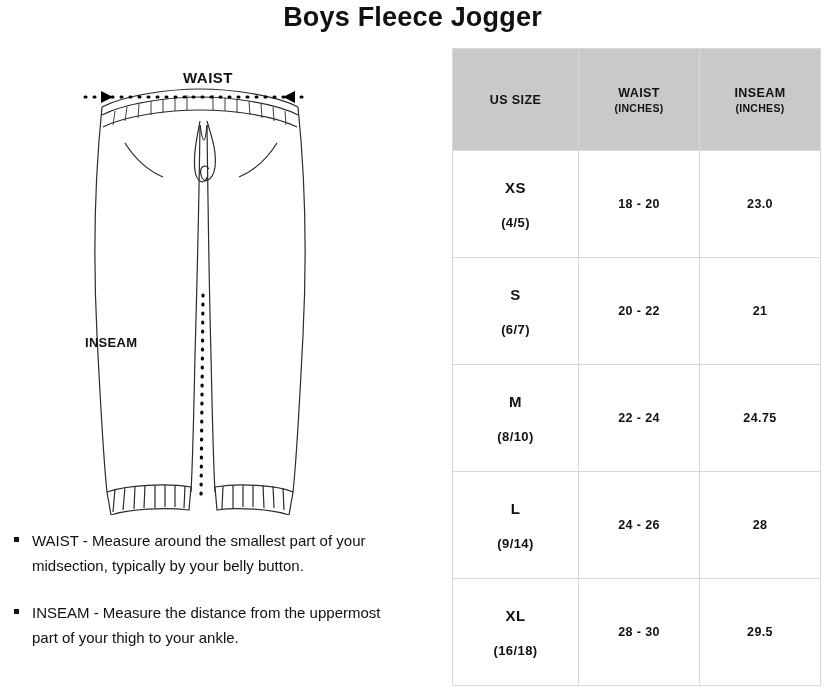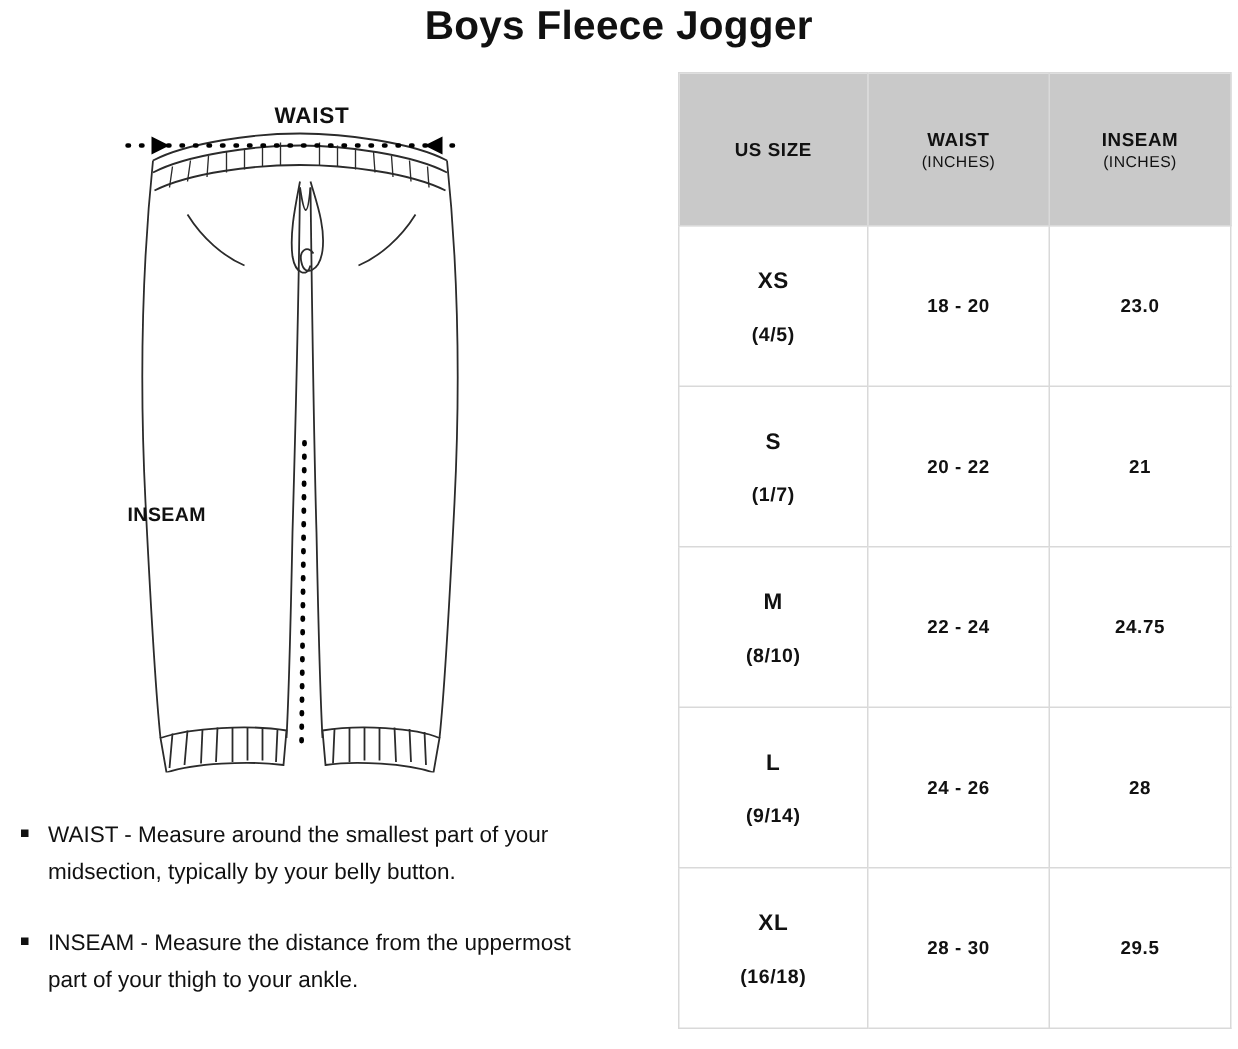--- a/index.html
+++ b/index.html
@@ -51,21 +51,21 @@
     font-size: 13px;
     font-weight: bold;
     letter-spacing: 0.3px;
   }
   .illus svg { position: absolute; left: 0; top: 0; }
 
   
   .notes {
     position: absolute;
     left: 6px;
-    top: 544px;
+    top: 528px;
     width: 400px;
     font-size: 15px;
     line-height: 25px;
   }
   .notes ul {
     margin: 0;
     padding-left: 18px;
     list-style: none;
   }
   .notes li {
@@ -102,21 +102,21 @@
     padding: 0;
   }
   .table thead th {
     background: #c9c9c9;
     height: 102px;
     color: #111;
   }
   .table thead th .sub {
     display: block;
     font-size: 10.5px;
-    font-weight: normal;
+    font-weight: bold;
     margin-top: 2px;
     letter-spacing: 0.3px;
   }
   .table tbody td {
     height: 107px;
     background: #ffffff;
   }
   .table tbody td .sz-main { display: block; font-size: 15px; }
   .table tbody td .sz-sub { display: block; font-size: 13px; margin-top: 19px; }
   .col-size { width: 126px; }
@@ -208,21 +208,21 @@
         <td>
           <span class="sz-main">XS</span>
           <span class="sz-sub">(4/5)</span>
         </td>
         <td>18 - 20</td>
         <td>23.0</td>
       </tr>
       <tr>
         <td>
           <span class="sz-main">S</span>
-          <span class="sz-sub">(1/7)</span>
+          <span class="sz-sub">(6/7)</span>
         </td>
         <td>20 - 22</td>
         <td>21</td>
       </tr>
       <tr>
         <td>
           <span class="sz-main">M</span>
           <span class="sz-sub">(8/10)</span>
         </td>
         <td>22 - 24</td>

